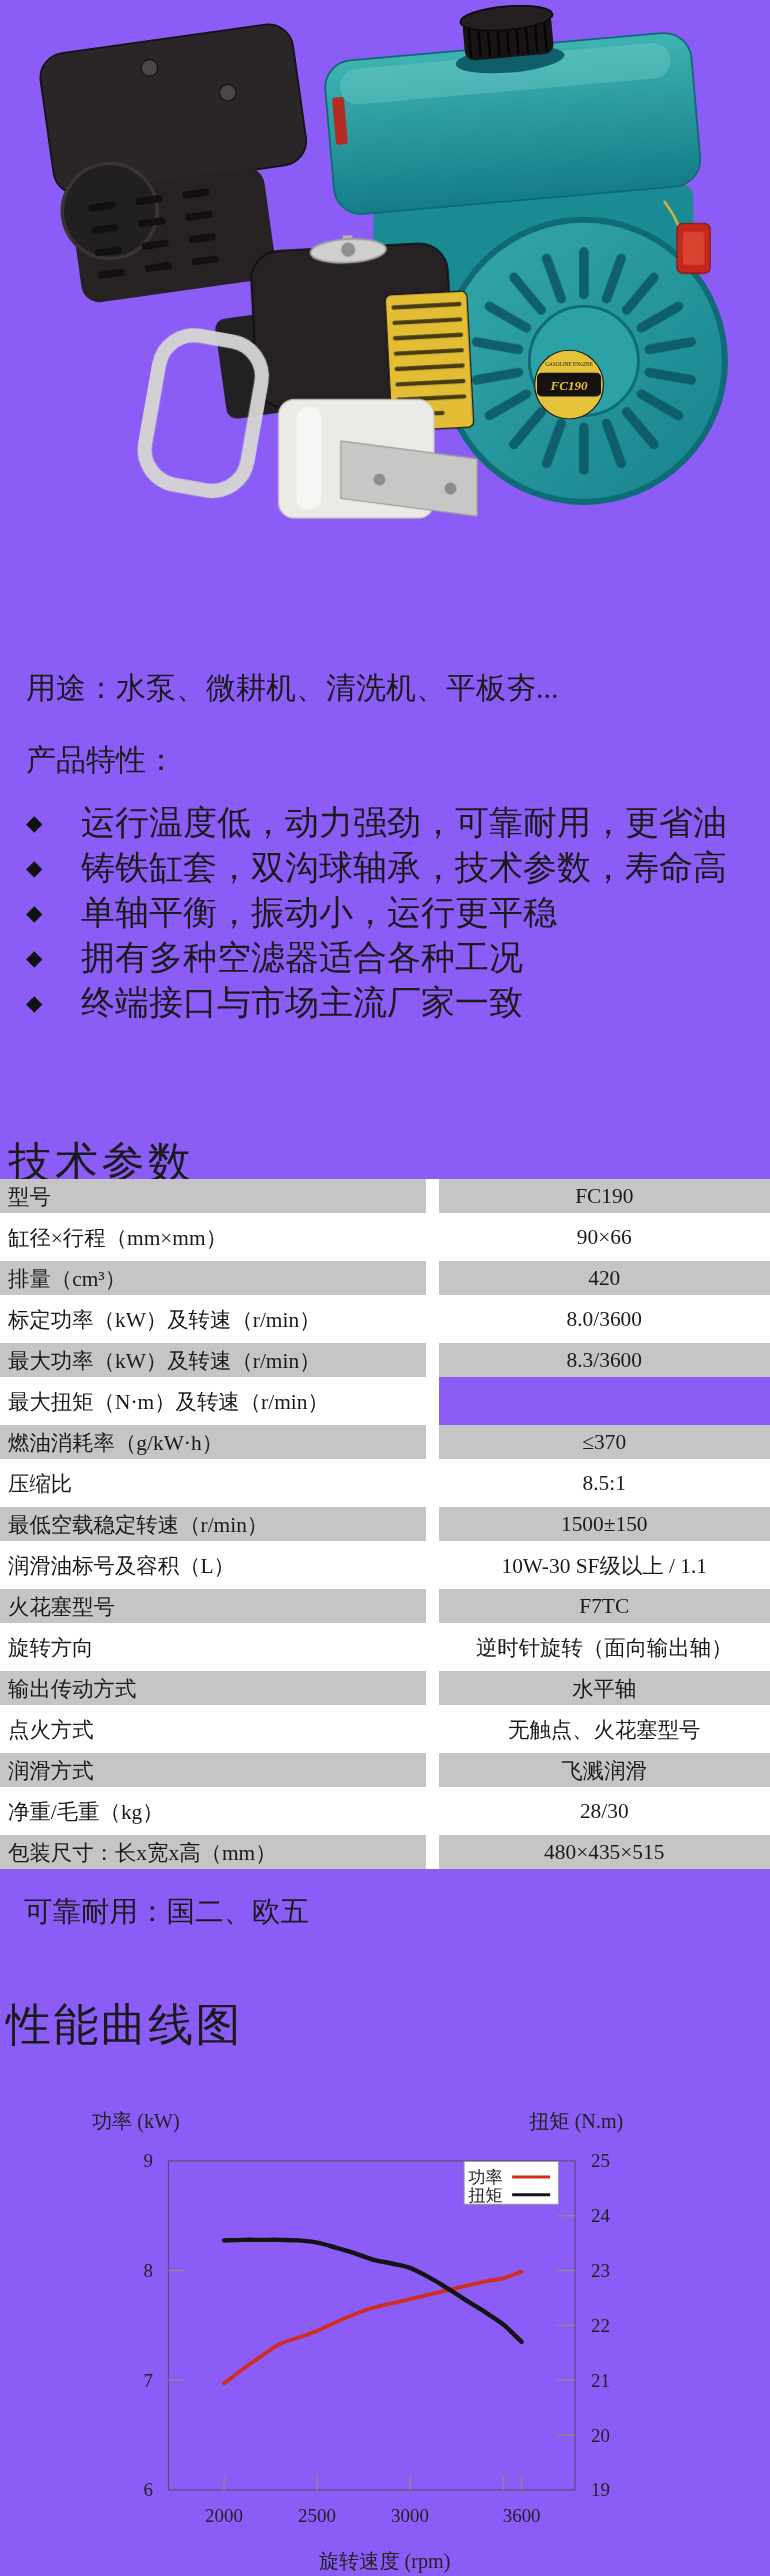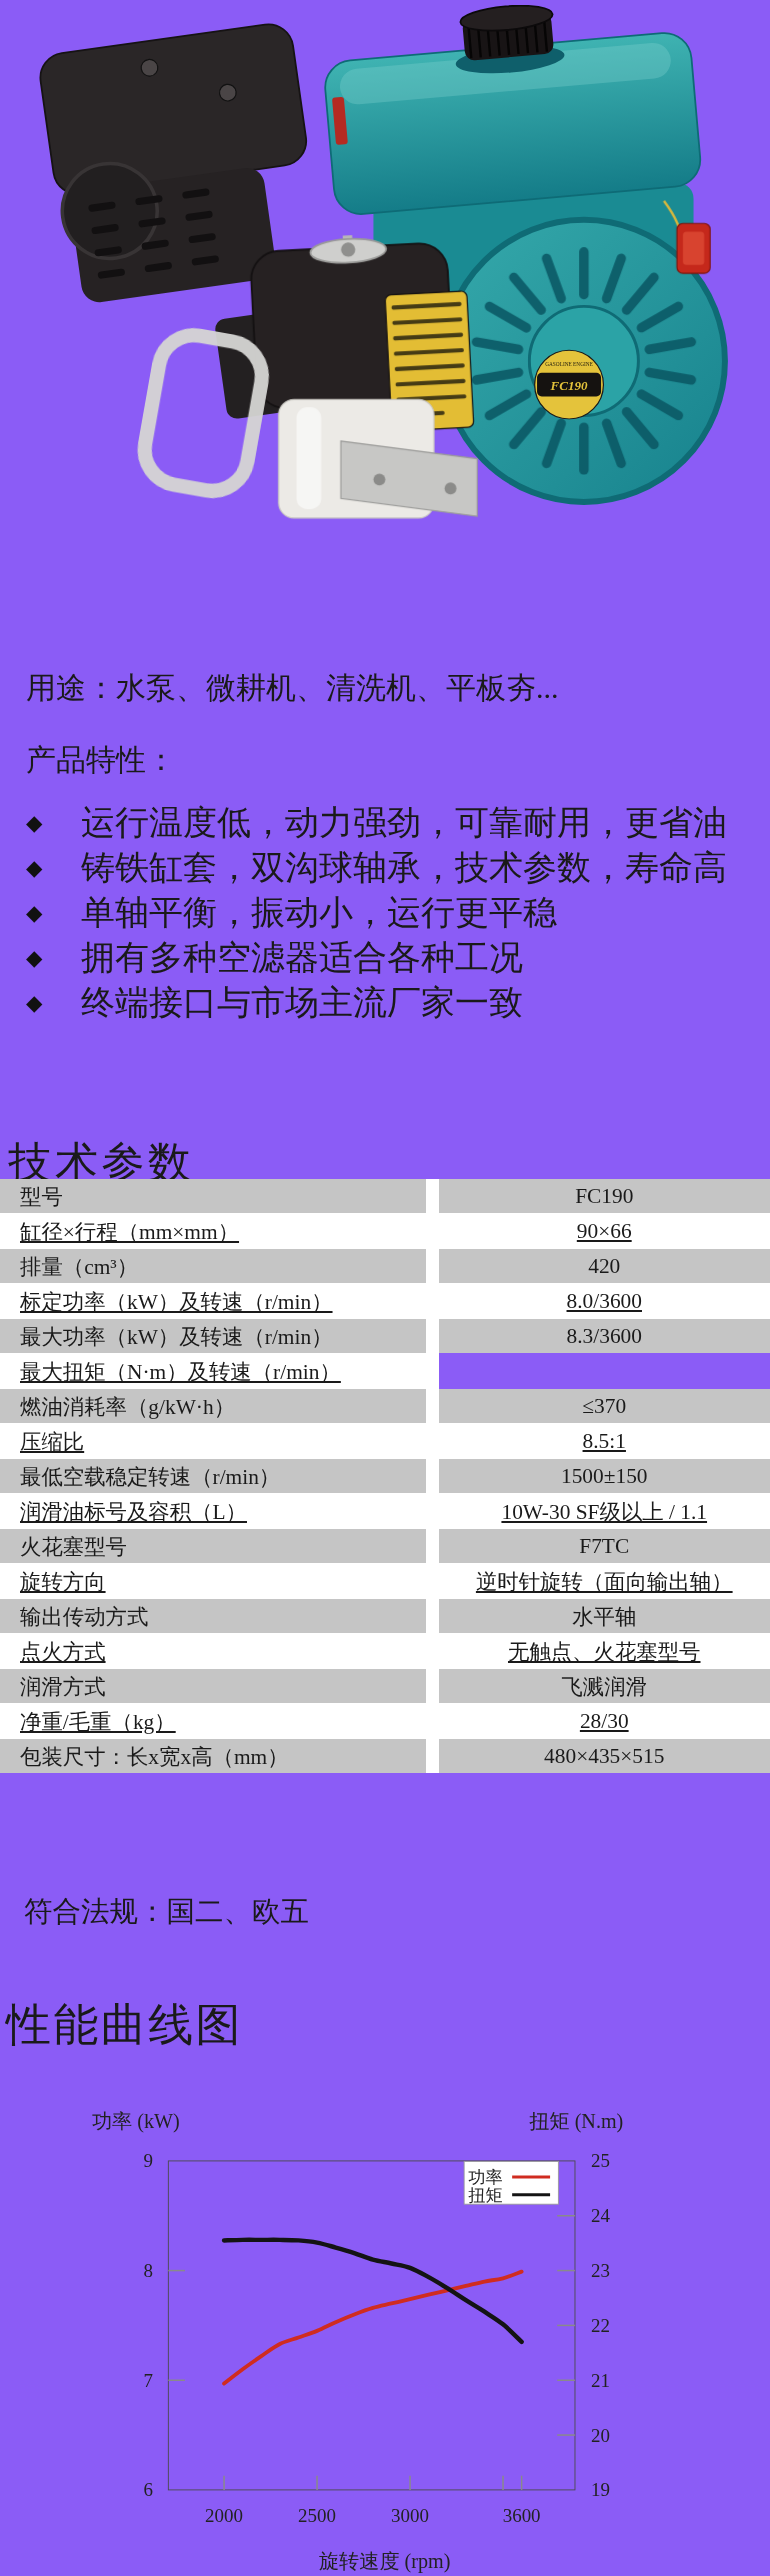--- a/index.html
+++ b/index.html
@@ -11,23 +11,23 @@
   .features-title{left:26px;top:740px;font-size:30px;text-align:center;}
   .features-list{left:26px;top:809px;display:flex;flex-direction:column;row-gap:18px;}
   .feature-item{display:flex;align-items:center;white-space:nowrap;}
   .feature-item .bullet{font-size:21.4px;width:55px;color:#111;}
   .feature-item .ftext{font-size:34px;line-height:27px;}
   .spec-title{left:8.3px;top:1091px;font-size:43px;letter-spacing:3.6px;margin-top:43px;}
   
   .spec-table{left:0;top:1179px;width:770px;display:flex;flex-direction:column;}
   .spec-row{display:flex;width:100%;}
   .spec-row.gray{height:34px;}
-  .spec-row.white{height:36px;text-decoration:underline;}
+  .spec-row.white{height:48px;}
   .spec-row .cell{display:flex;align-items:center;font-size:21.4px;}
-  .spec-row .spec-label{width:426px;padding-left:20px;box-sizing:border-box;}
+  .spec-row .spec-label{width:426px;padding-left:8px;box-sizing:border-box;}
   .spec-row .spec-gap{width:12.5px;background:#ffffff;}
   .spec-row .spec-value{flex:1;justify-content:center;text-align:center;}
   .spec-row.gray .spec-label,.spec-row.gray .spec-value{background:#c5c5c5;}
   .spec-row.white .spec-label,.spec-row.white .spec-value{background:#ffffff;}
   .compliance{left:24px;top:1893px;font-size:28.5px;}
   .perf-title{left:6px;top:1995px;font-size:45px;letter-spacing:2.4px;}
   
   .chart-svg{left:0;top:2076px;}
   .chart-svg text{font-family:"Liberation Serif","DejaVu Serif",serif;fill:#222;}
   .axis-title{font-size:34px;}
@@ -291,21 +291,21 @@
         <div class="spec-gap"></div>
         <div class="cell spec-value">28/30</div>
       </div>
       <div class="spec-row gray">
         <div class="cell spec-label">包装尺寸：长x宽x高（mm）</div>
         <div class="spec-gap"></div>
         <div class="cell spec-value">480×435×515</div>
       </div>
     </div>
 
-  <div class="abs compliance">符合法规：国二、欧五</div>
+  <div class="abs compliance">可靠耐用：国二、欧五</div>
 
   <div class="abs perf-title">性能曲线图</div>
 
   <svg class="abs chart-svg" width="770" height="500" viewBox="0 0 1299 843">
     <text class="axis-title" x="155" y="88">功率 (kW)</text>
     <text class="axis-title" x="893" y="88">扭矩 (N.m)</text>
 
     <rect class="plotborder" x="284" y="143" width="686" height="555"></rect>
 
     <g id="chart-ticks">

